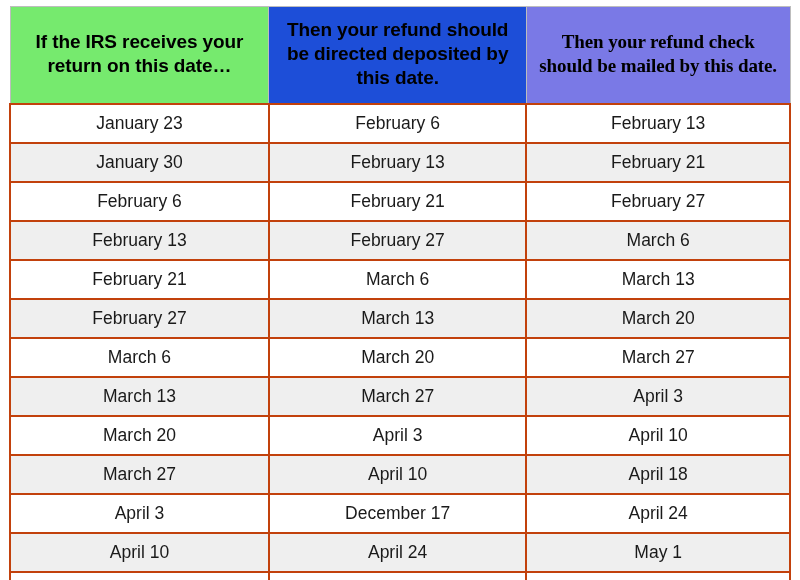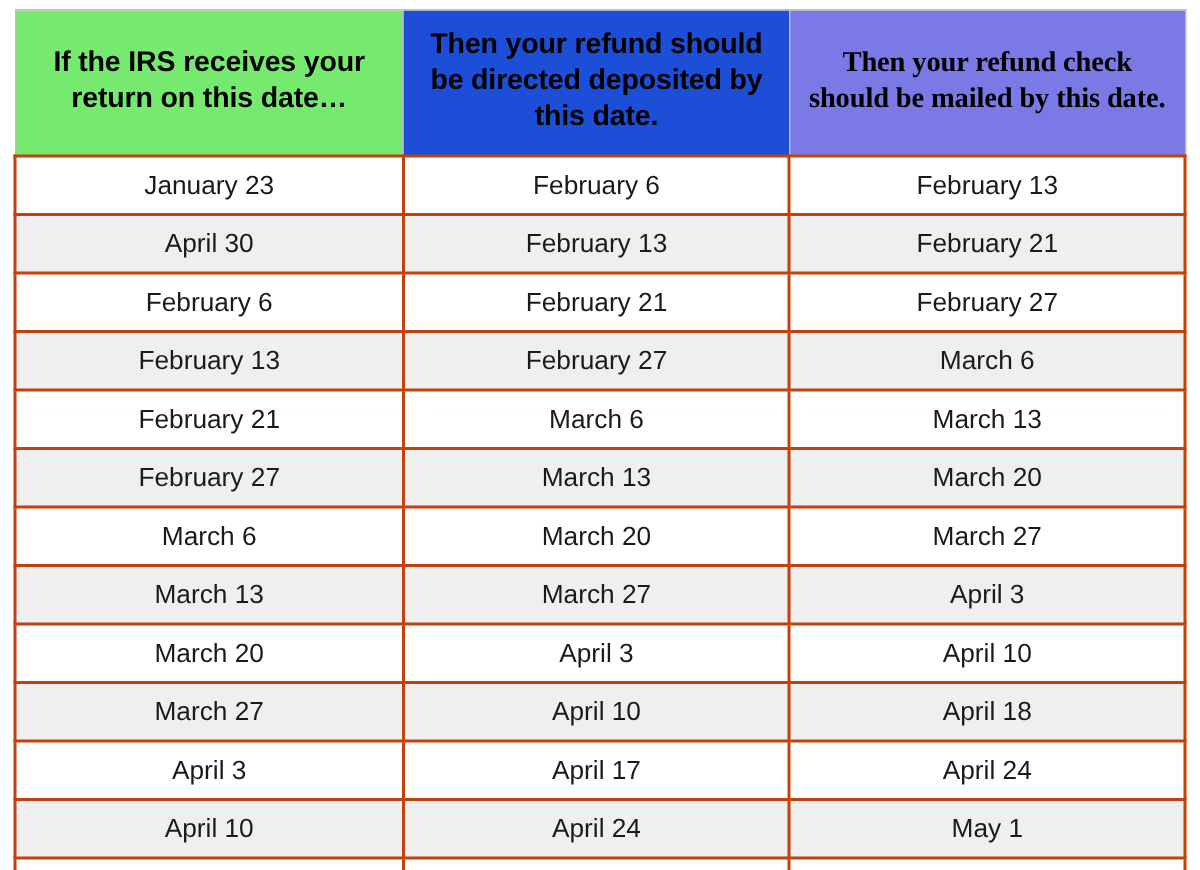--- a/index.html
+++ b/index.html
@@ -84,21 +84,21 @@
         <th class="head-purple">Then your refund check should be mailed by this date.</th>
       </tr>
     </thead>
     <tbody id="table-body">
         <tr class="row-white">
           <td>January 23</td>
           <td>February 6</td>
           <td>February 13</td>
         </tr>
         <tr class="row-gray">
-          <td>April 30</td>
+          <td>January 30</td>
           <td>February 13</td>
           <td>February 21</td>
         </tr>
         <tr class="row-white">
           <td>February 6</td>
           <td>February 21</td>
           <td>February 27</td>
         </tr>
         <tr class="row-gray">
           <td>February 13</td>
@@ -130,21 +130,21 @@
           <td>April 3</td>
           <td>April 10</td>
         </tr>
         <tr class="row-gray">
           <td>March 27</td>
           <td>April 10</td>
           <td>April 18</td>
         </tr>
         <tr class="row-white">
           <td>April 3</td>
-          <td>April 17</td>
+          <td>December 17</td>
           <td>April 24</td>
         </tr>
         <tr class="row-gray">
           <td>April 10</td>
           <td>April 24</td>
           <td>May 1</td>
         </tr>
         <tr class="row-white">
           <td>April 18</td>
           <td>May 1</td>

